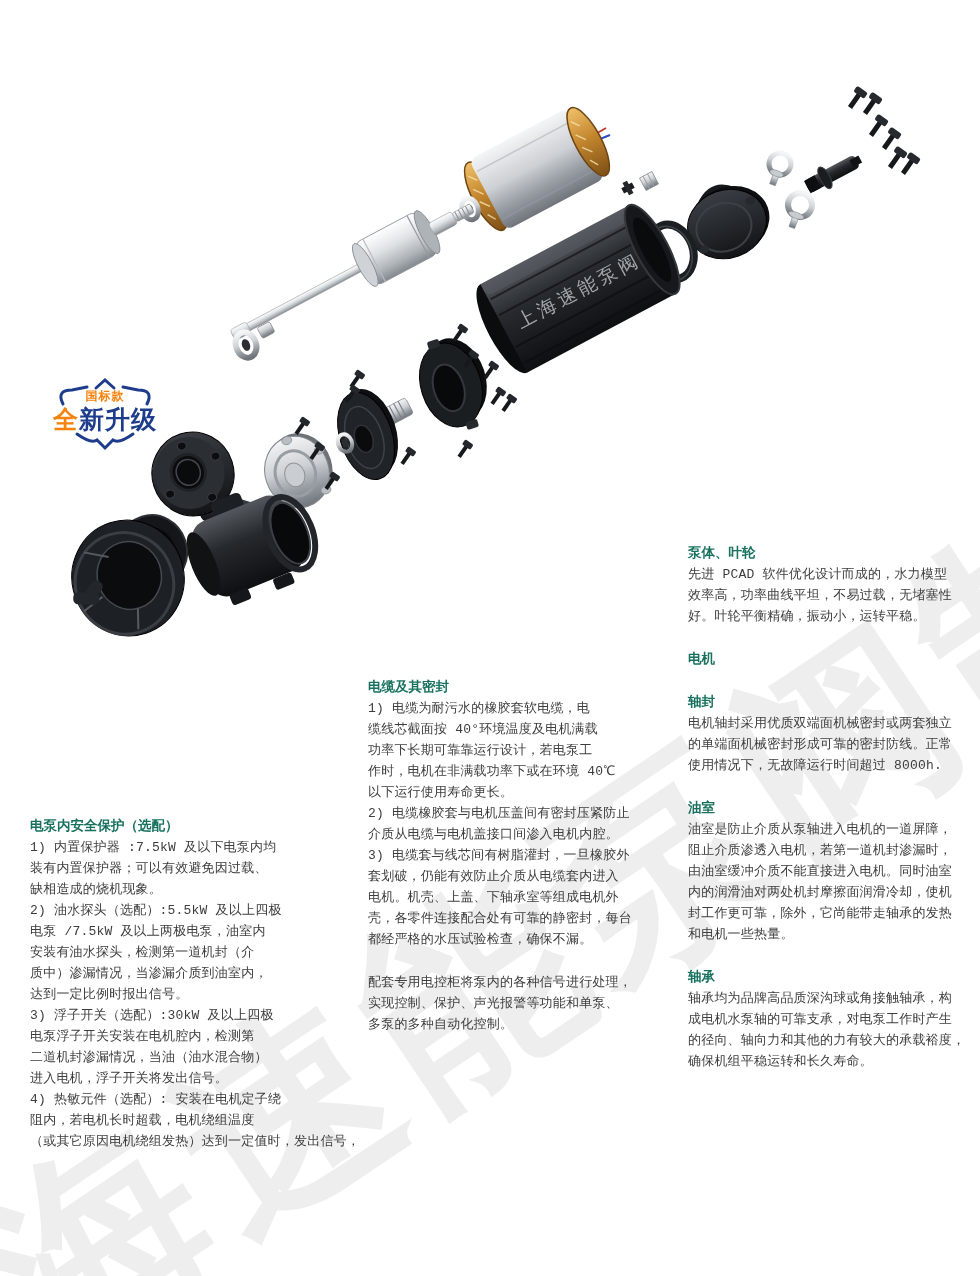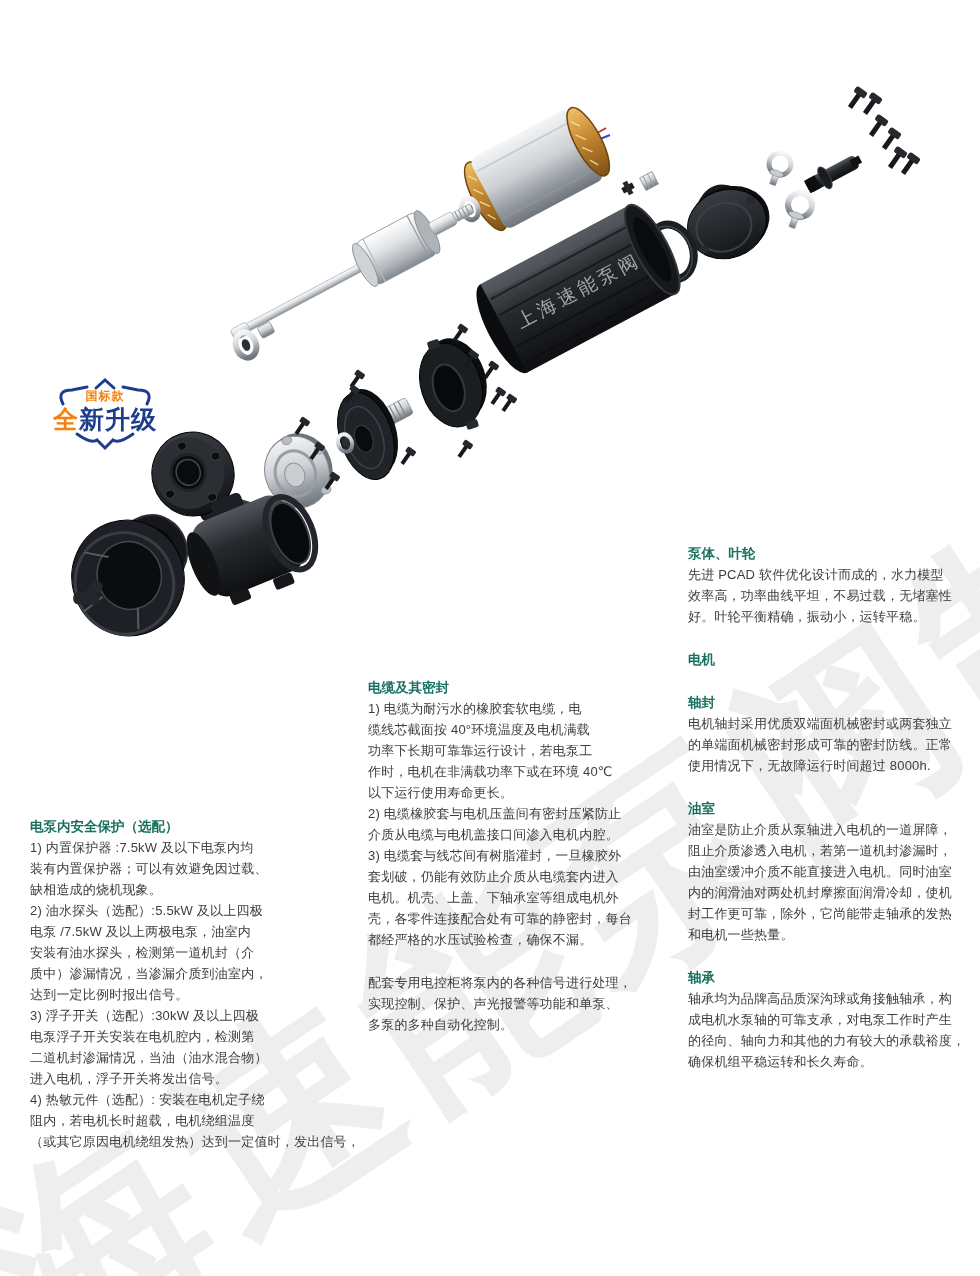--- a/index.html
+++ b/index.html
@@ -3,21 +3,21 @@
 <meta charset="utf-8">
 <style>
   html,body{margin:0;padding:0;background:#fff;}
   .page{position:relative;width:980px;height:1276px;background:#ffffff;overflow:hidden;
         font-family:"Liberation Sans","DejaVu Sans",sans-serif;}
   .watermark{position:absolute;left:-250px;top:1310px;transform:rotate(-34deg);transform-origin:0 0;
              font-size:210px;font-weight:bold;letter-spacing:14px;white-space:nowrap;
              color:#8a8a8a;opacity:0.14;pointer-events:none;z-index:1;}
   .diagram{position:absolute;left:0;top:0;z-index:2;}
   .badge{position:absolute;left:46px;top:377px;z-index:3;}
-  .col{position:absolute;z-index:4;}
+  .col{position:absolute;z-index:4;font-family:Liberation Mono, monospace;}
   .col-left{left:30px;top:816px;width:335px;}
   .col-mid{left:368px;top:677px;width:310px;}
   .col-right{left:688px;top:543px;width:288px;}
   .col section{margin:0 0 22px 0;}
   .col h3{margin:0;font-size:13.5px;line-height:21px;font-weight:bold;color:var(--heading,#17715e);}
   .col p{margin:0;font-size:13px;line-height:21px;color:var(--body,#3d3d3d);
          white-space:pre-line;letter-spacing:0.2px;}
 </style>
 </head>
 <body>

